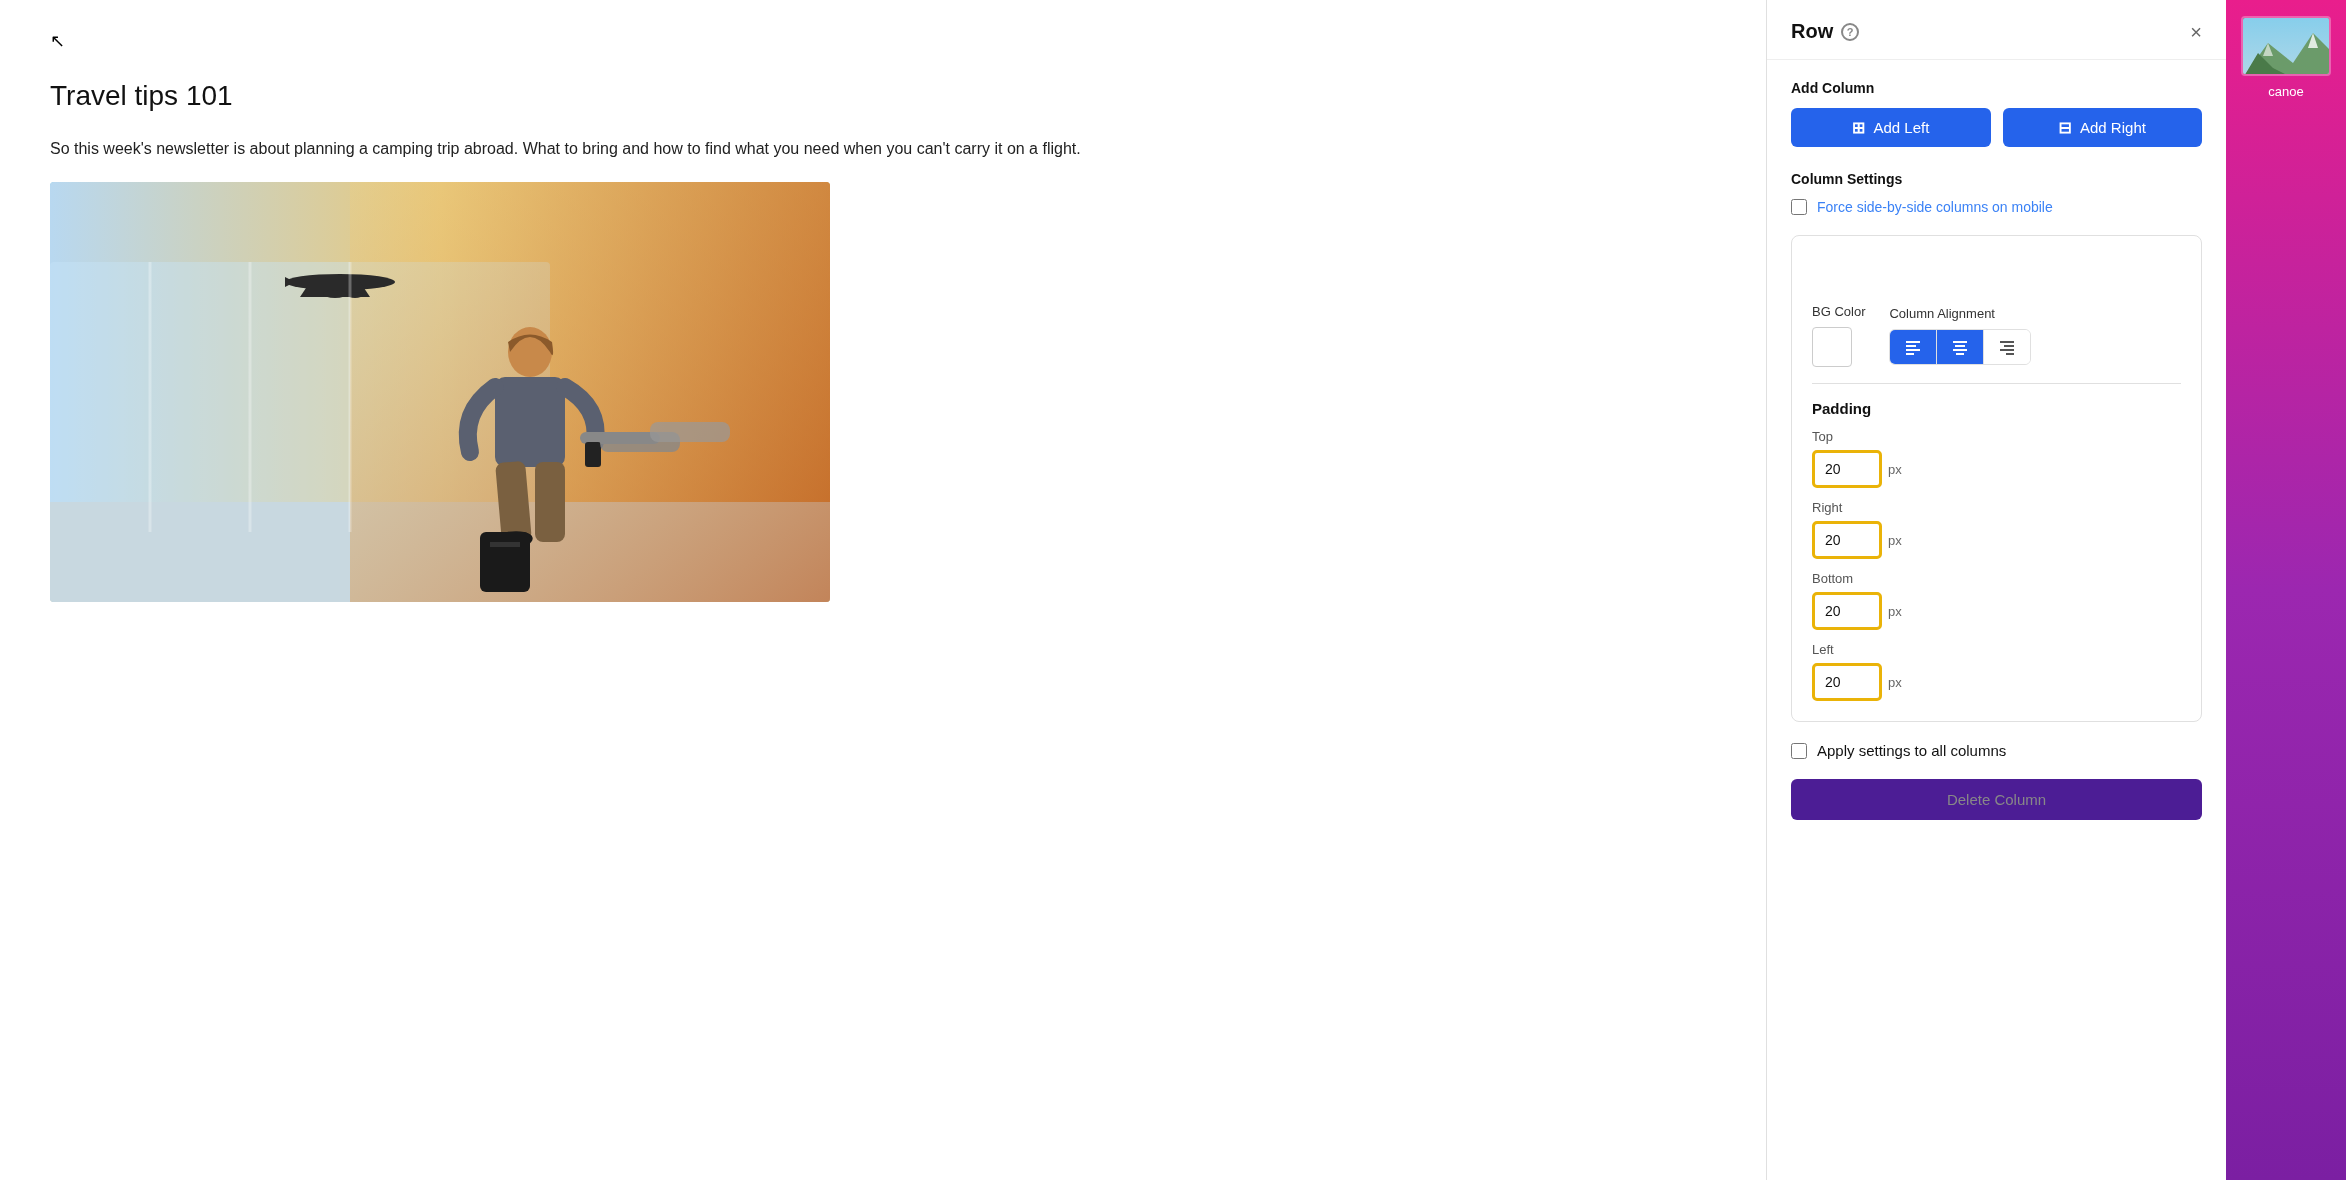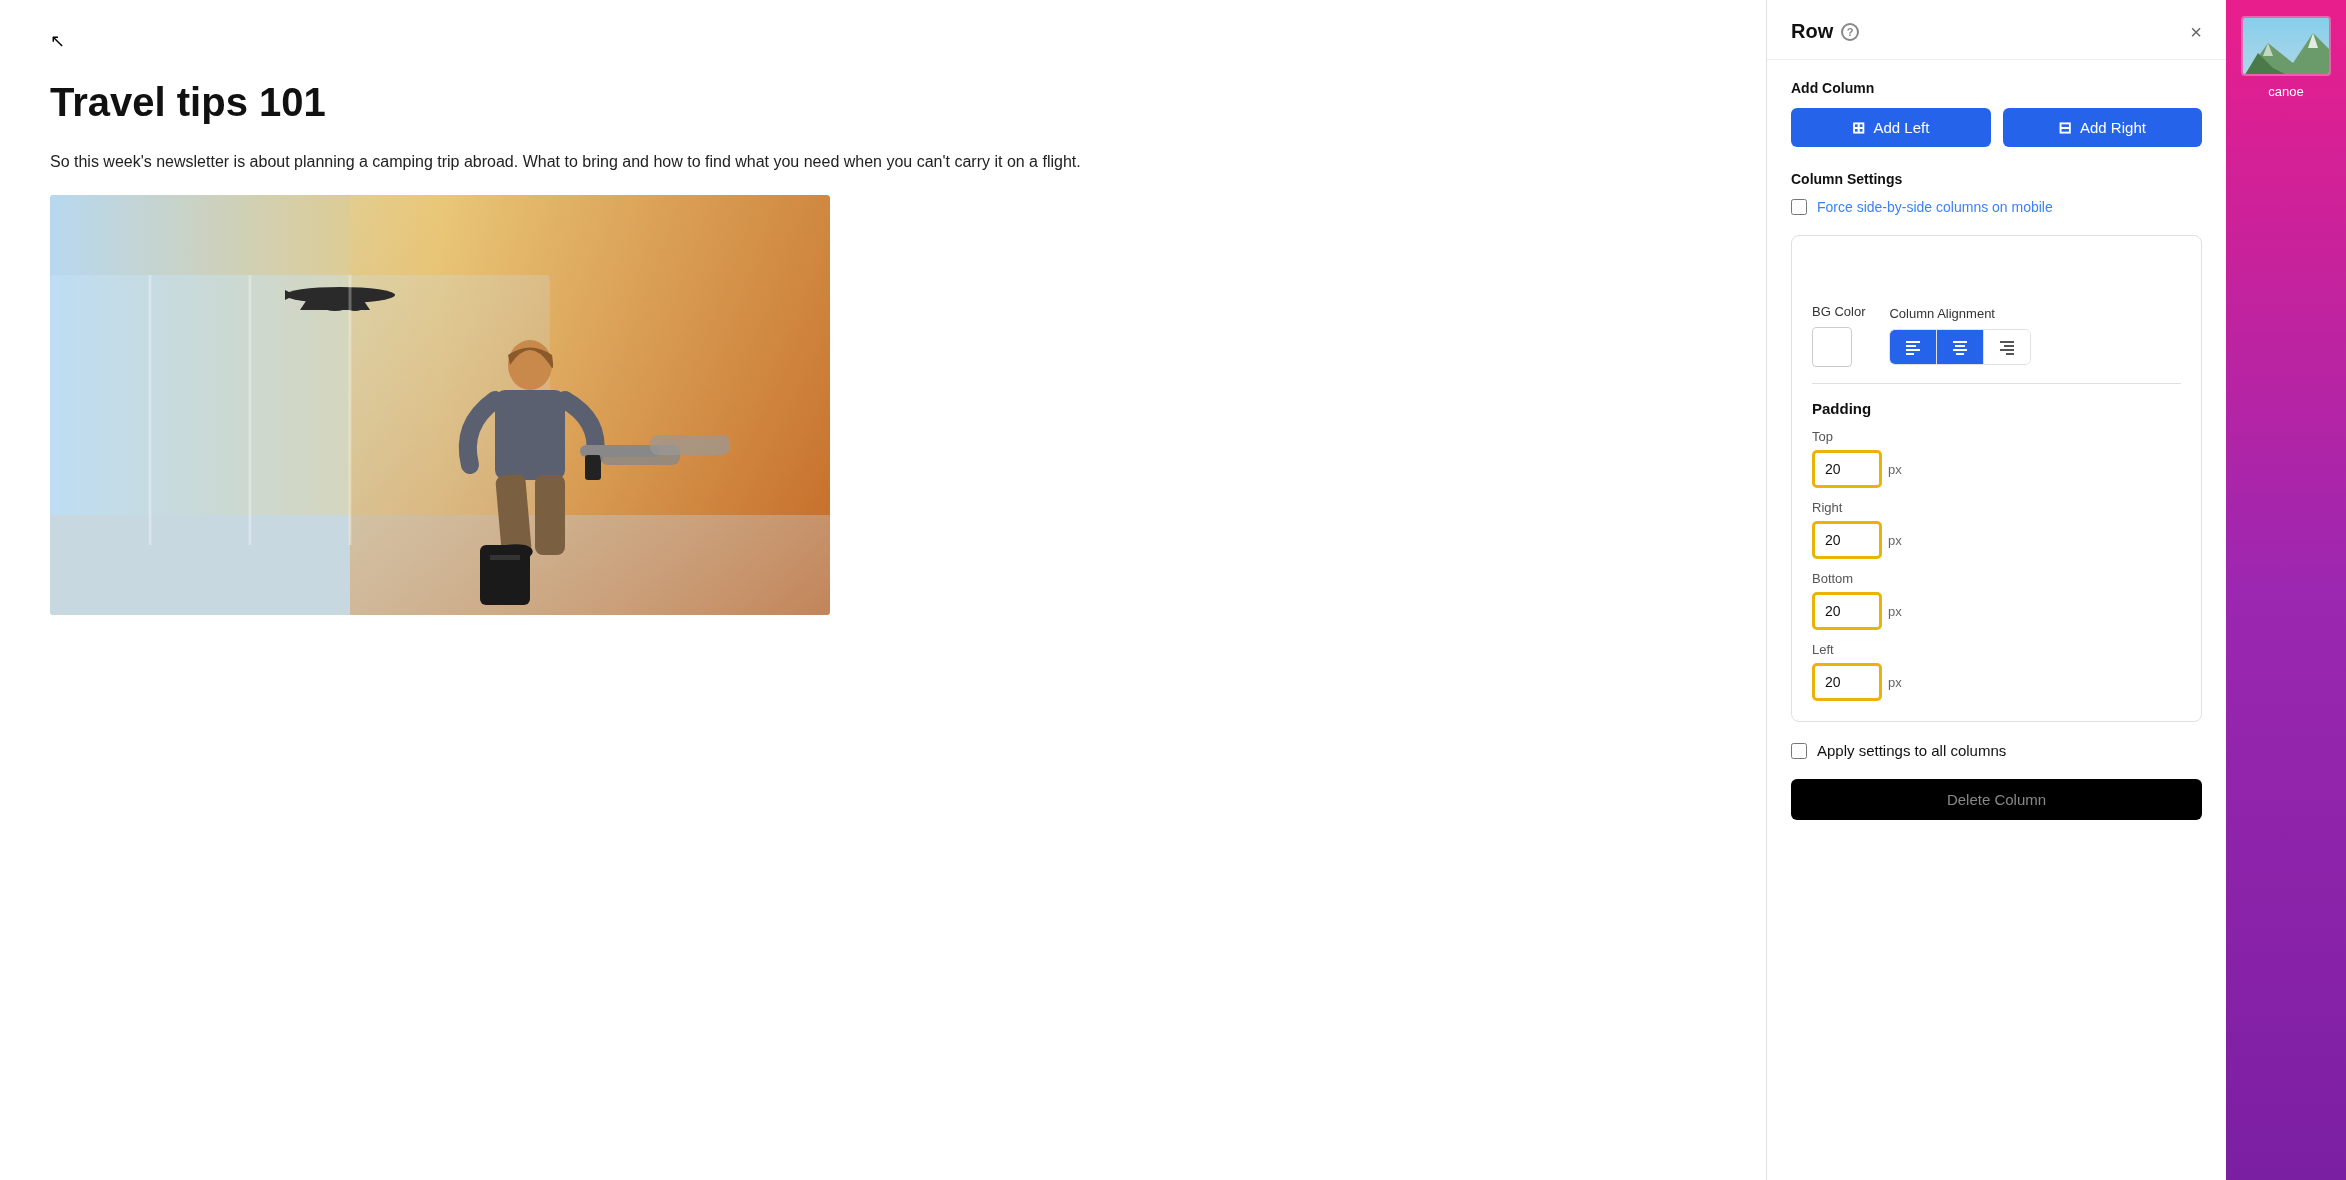--- a/index.html
+++ b/index.html
@@ -23,22 +23,22 @@
     .cursor {
       position: absolute;
       top: 30px;
       left: 50px;
       font-size: 18px;
       color: #000;
       pointer-events: none;
     }
 
     .article-title {
-      font-size: 40px;
-      font-weight: 700;
+      font-size: 28px;
+      font-weight: 400;
       color: #111;
       margin-bottom: 24px;
       margin-top: 40px;
     }
 
     .article-body p {
       font-size: 16px;
       line-height: 1.6;
       color: #222;
       margin-bottom: 20px;
@@ -299,21 +299,21 @@
     }
 
     .apply-label {
       font-size: 15px;
       color: #111;
     }
 
     .delete-btn {
       width: 100%;
       padding: 12px;
-      background: #000000;
+      background: #4c1d95;
       color: #888;
       border: none;
       border-radius: 6px;
       font-size: 15px;
       cursor: not-allowed;
       margin-bottom: 20px;
     }
 
     
     .far-right-sidebar {

